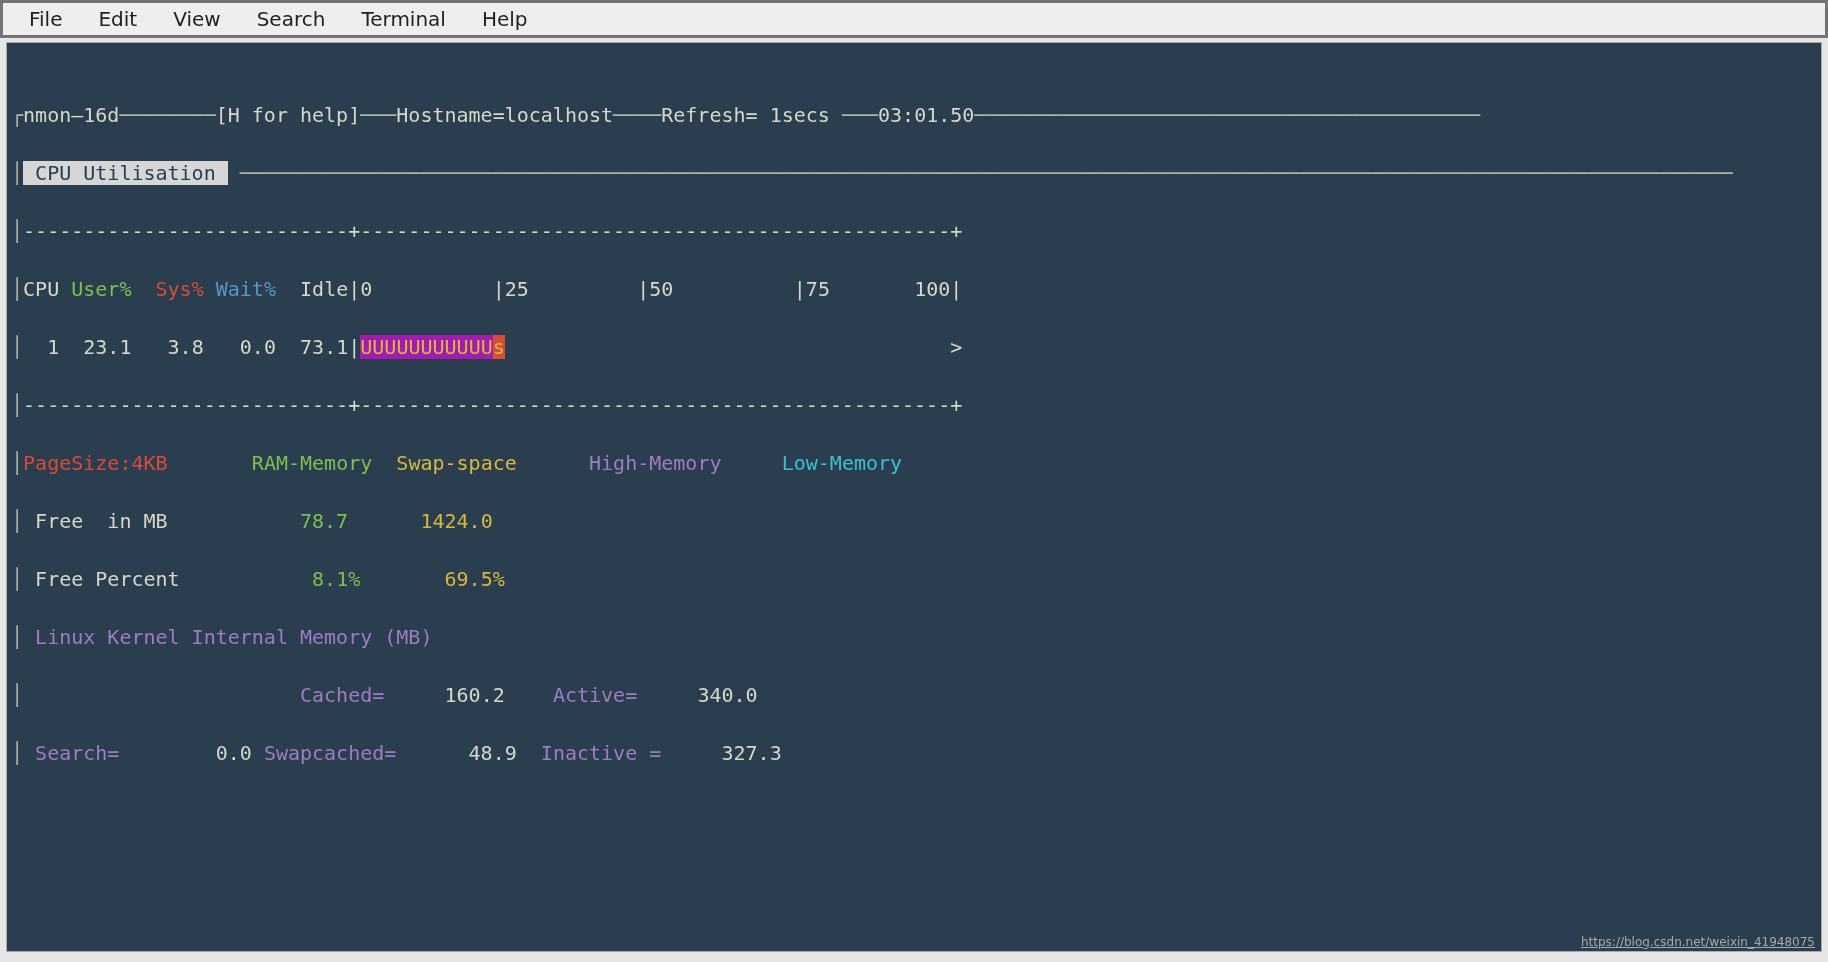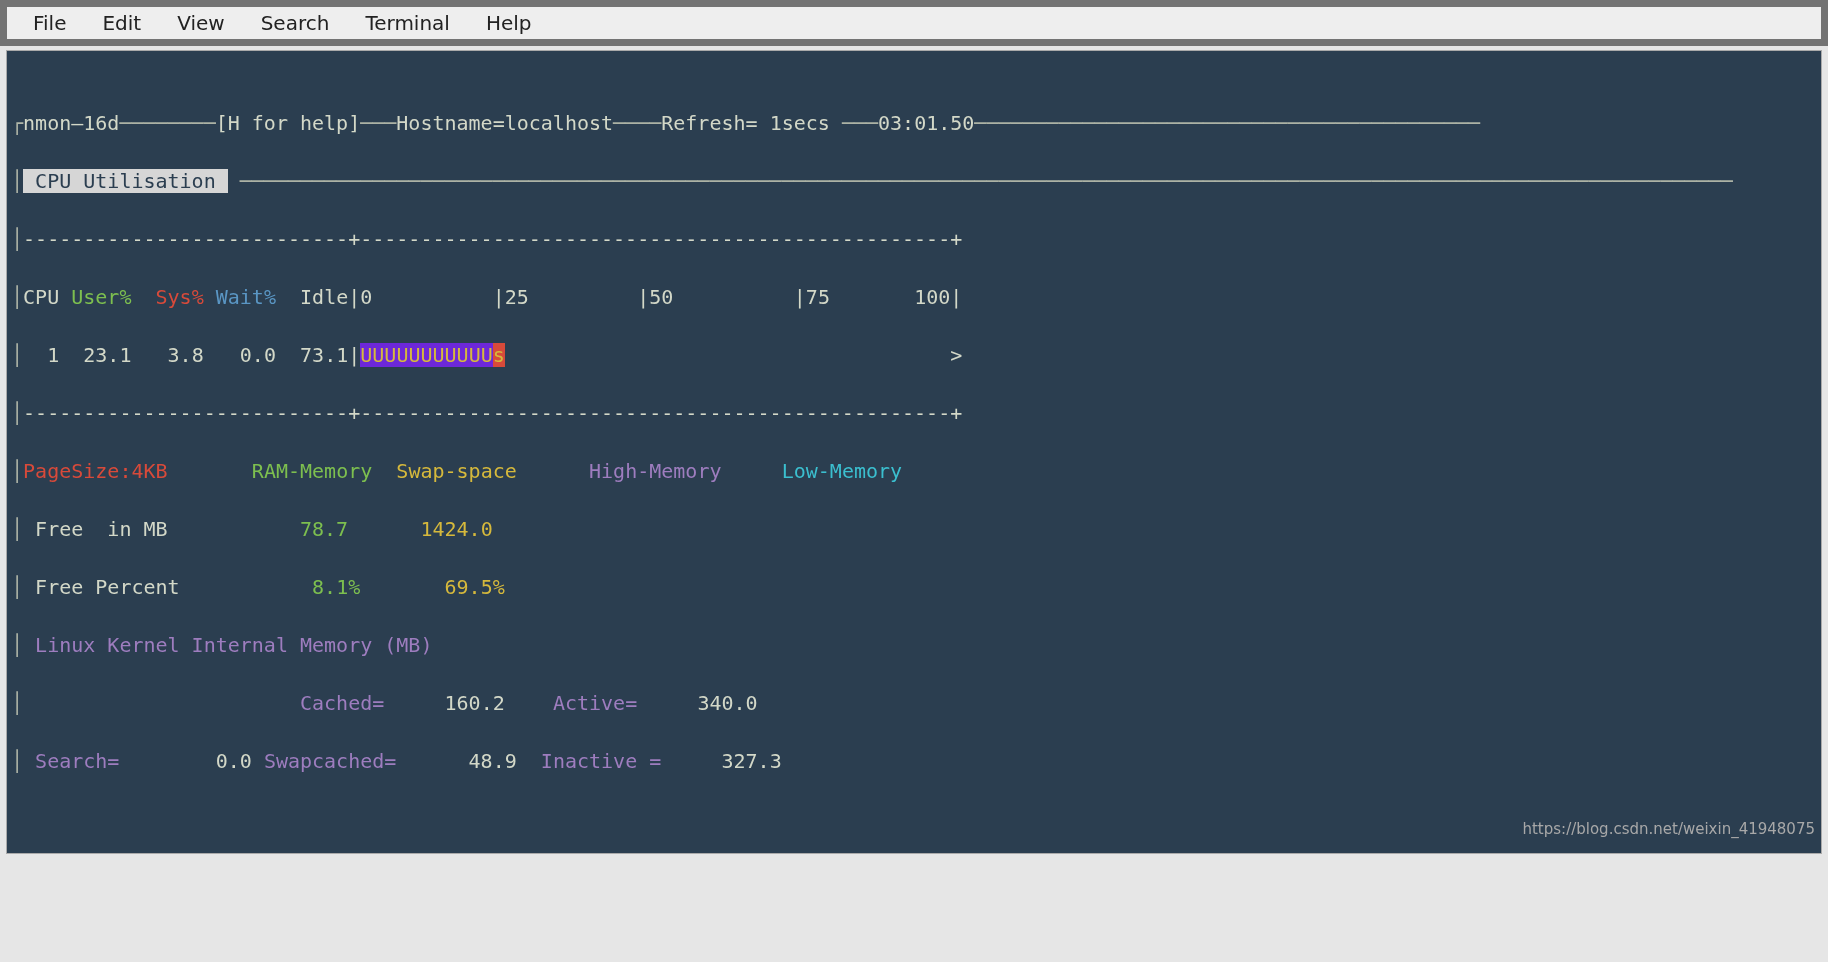--- a/index.html
+++ b/index.html
@@ -13,50 +13,51 @@
   }
   .menubar {
     background:#eeeeee;
     height:36px;
     display:flex;
     align-items:center;
     padding:16px 8px;
     font-family:"DejaVu Sans","Liberation Sans",sans-serif;
     font-size:20px;
     color:#222;
-    border:7px solid #737373;
+    border:3px solid #737373;
   }
   .menubar .item { padding:0 18px; cursor:default; }
   .term-wrap {
     margin:4px 6px 0 6px;
     border:1px solid #aaa;
     background:#2b3e50;
     color:#d3d8c8;
     line-height:1.45;
     position:relative;
-    height:804px;
+    height:910px;
     overflow:hidden;
     white-space:pre;
   }
   .term { padding:0 4px 4px 4px; }
   .inverse { background:#d6d6d6; color:#2b3e50; }
   .green  { color:#7dbf4f; }
   .red    { color:#d84a3a; }
   .blue   { color:#5a96c4; }
   .purple { color:#9e7dbf; }
   .yellow { color:#d6b93c; }
   .cyan   { color:#3bbfcf; }
   .faint  { color:#b0b6a8; }
-  .bar-user { background:#6d28d9; color:#d6b93c; }
+  .bar-user { background:#a21caf; color:#d6b93c; }
   .bar-sys  { background:#d84a3a; color:#d6b93c; }
   .row { display:block; }
   .watermark {
-    position:absolute; bottom:12px; right:6px;
-    font-size:15px; color:#a8a8a8;
+    position:absolute; bottom:0; right:6px;
+    font-size:12px; color:#a8a8a8;
     font-family:"DejaVu Sans",sans-serif;
+    text-decoration:underline;
   }
 </style>
 </head>
 <body>
 
 <div class="menubar">
   <span class="item">File</span>
   <span class="item">Edit</span>
   <span class="item">View</span>
   <span class="item">Search</span>

